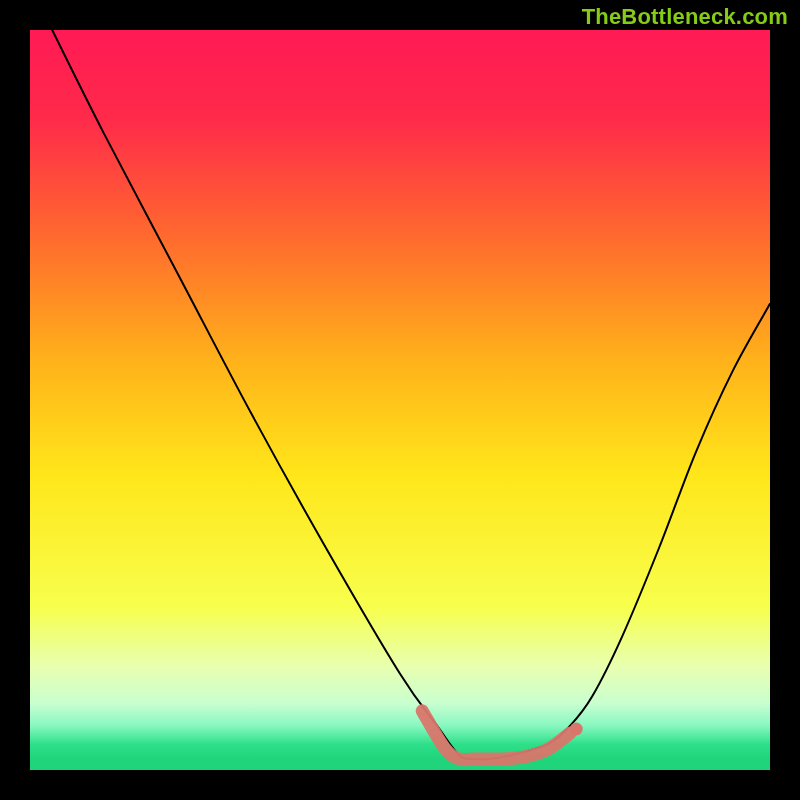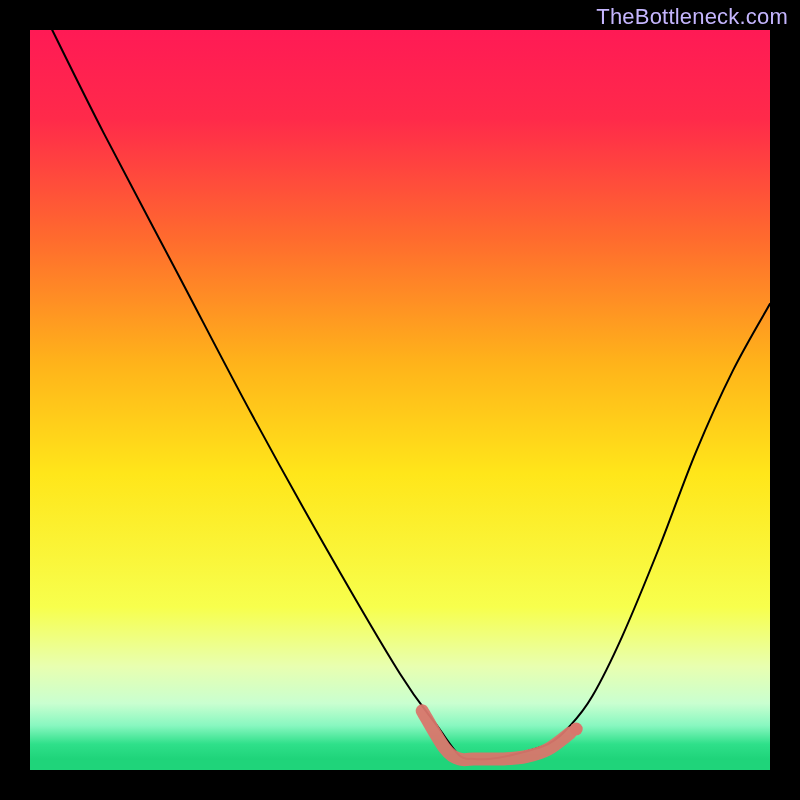--- a/index.html
+++ b/index.html
@@ -13,24 +13,25 @@
   .frame {
     position: relative;
     width: 800px;
     height: 800px;
     background: #000;
   }
   .watermark {
     position: absolute;
     top: 4px;
     right: 12px;
-    color: #c4b5fd;
+    color: #84cc16;
     font-size: 22px;
     letter-spacing: 0.2px;
     z-index: 10;
+    font-weight: bold;
   }
   svg {
     display: block;
   }
 </style>
 </head>
 <body>
 
 <div class="frame">
   <div class="watermark">TheBottleneck.com</div>

